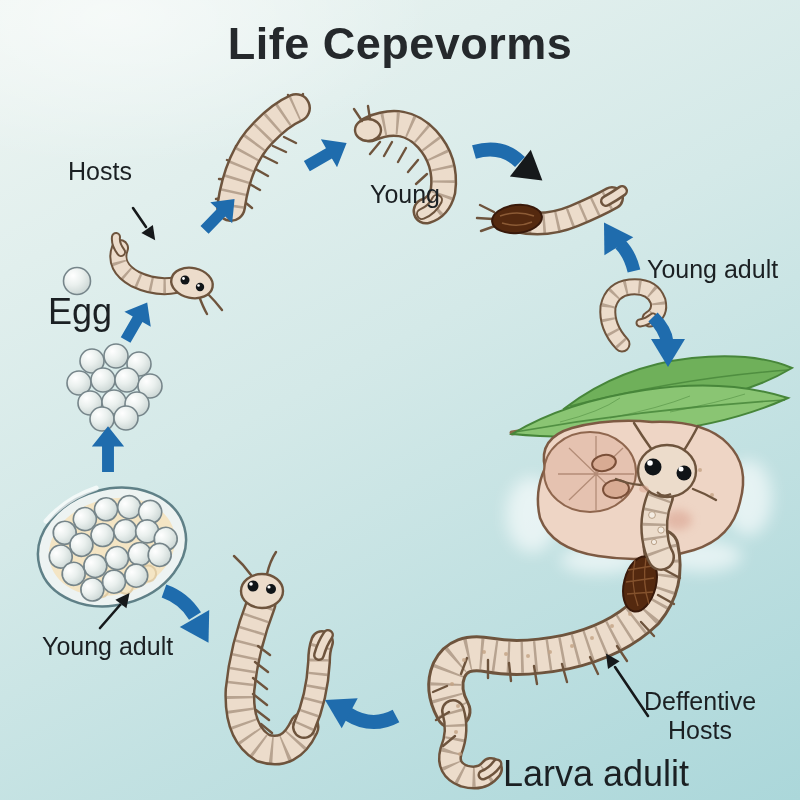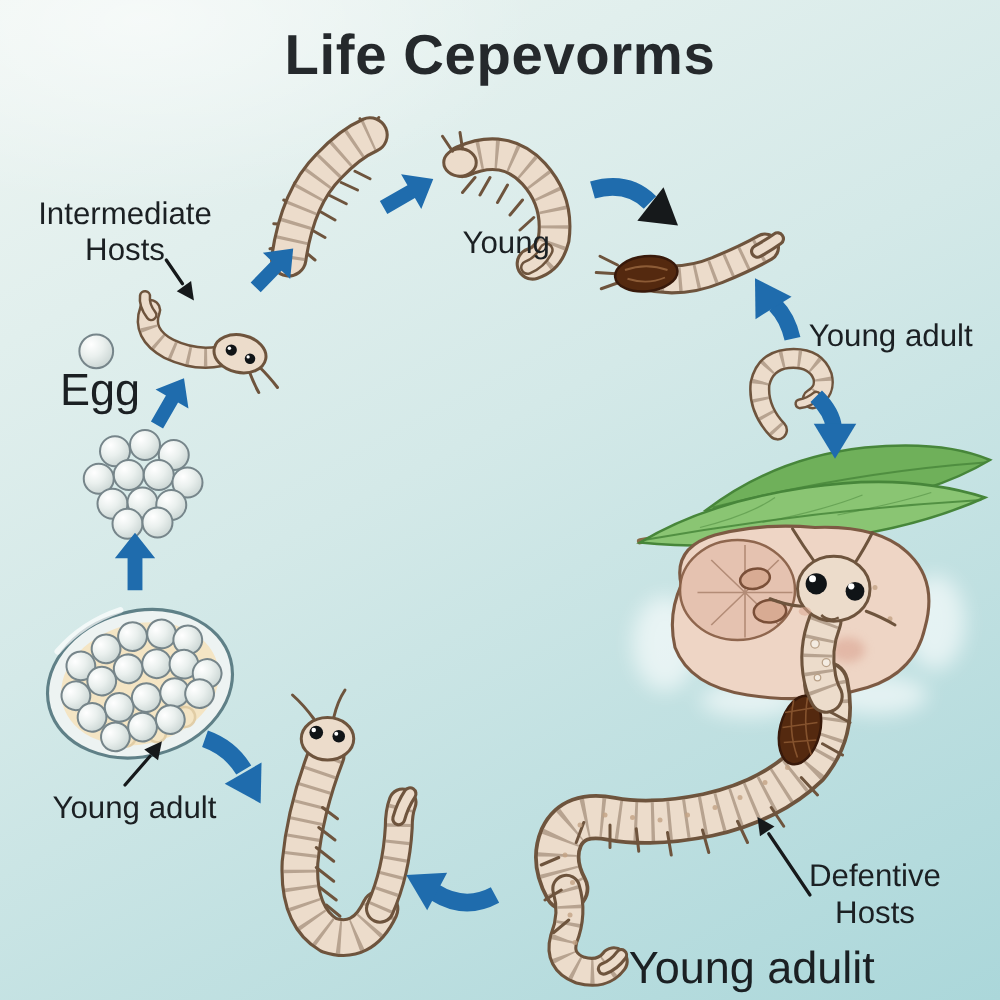--- a/index.html
+++ b/index.html
@@ -315,33 +315,32 @@
       <path class="p-arrow" d="M648,716 L615,667"></path>
       <g transform="translate(611,661) rotate(-34)">
           <path class="p-head" d="M0,-9 L7,5 L-7,5 Z"></path>
         </g>
     </g>
   </svg>
 
   <div class="title">Life Cepevorms</div>
 
   <div class="lbl stacked" style="left:20px;top:157px;width:160px;">
-    <span style="display:block">Intermediate</span>
     <span style="display:block">Hosts</span>
   </div>
 
   <div class="lbl" style="left:370px;top:180px;">Young</div>
 
   <div class="lbl big" style="left:48px;top:291px;">Egg</div>
 
   <div class="lbl" style="left:647px;top:255px;">Young adult</div>
 
 
   <div class="lbl" style="left:42px;top:632px;">Young adult</div>
 
   <div class="lbl stacked" style="left:630px;top:687px;width:140px;">
-    <span style="display:block">Defentive</span>
+    <span style="display:block">Deffentive</span>
     <span style="display:block">Hosts</span>
   </div>
 
-  <div class="lbl big" style="left:503px;top:753px;">Young adulit</div>
+  <div class="lbl big" style="left:503px;top:753px;">Larva adulit</div>
 
 </div>
 
 </body></html>

